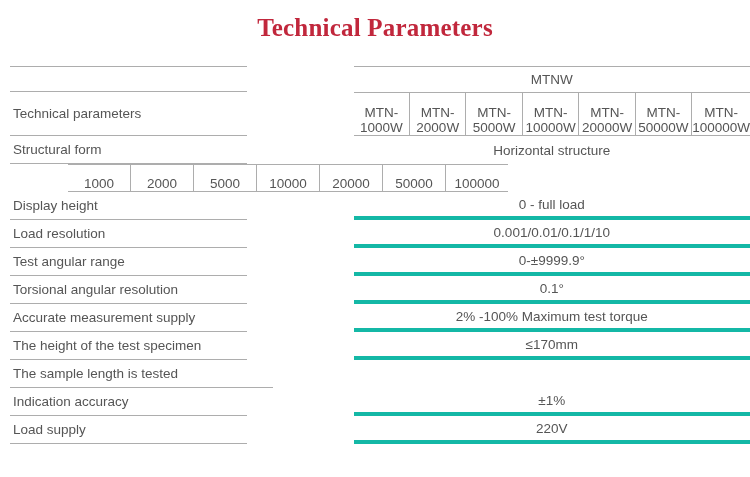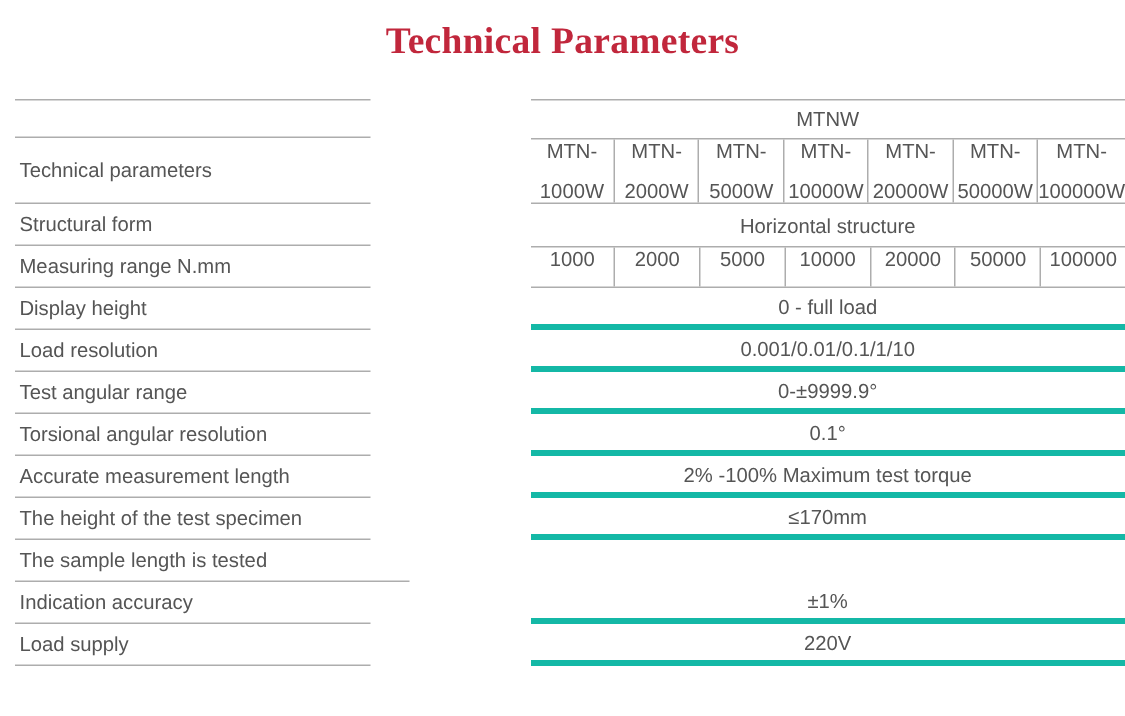--- a/index.html
+++ b/index.html
@@ -89,21 +89,21 @@
     border-top: 1px solid #adadad;
     border-bottom: 1px solid #adadad;
   }
   .sub-cell {
     flex: 1 1 0;
     box-sizing: border-box;
     border-right: 1px solid #adadad;
     display: flex;
     flex-direction: column;
     align-items: center;
-    justify-content: space-between;
+    justify-content: flex-end;
     font-size: 13.5px;
     color: #555555;
     line-height: 1.12;
     white-space: nowrap;
   }
   .sub-cell:last-child {
     border-right: none;
   }
   .sub-cell .ln {
     display: block;
@@ -162,21 +162,20 @@
     </div>
   </div>
 
   <div class="spec-row">
     <div class="label-cell h-std">Structural form</div>
     <div class="gap-cell"></div>
     <div class="value-cell h-std" style="border-bottom:none;">Horizontal structure</div>
   </div>
 
   <div class="spec-row">
-    <div class="label-cell h-std">Measuring range N.mm</div>
     <div class="gap-cell"></div>
     <div class="value-split h-std">
       <div class="sub-cell">1000</div>
       <div class="sub-cell">2000</div>
       <div class="sub-cell">5000</div>
       <div class="sub-cell">10000</div>
       <div class="sub-cell">20000</div>
       <div class="sub-cell">50000</div>
       <div class="sub-cell">100000</div>
     </div>
@@ -200,21 +199,21 @@
     <div class="value-cell h-std">0-±9999.9°</div>
   </div>
 
   <div class="spec-row">
     <div class="label-cell h-std">Torsional angular resolution</div>
     <div class="gap-cell"></div>
     <div class="value-cell h-std">0.1°</div>
   </div>
 
   <div class="spec-row">
-    <div class="label-cell h-std">Accurate measurement length</div>
+    <div class="label-cell h-std">Accurate measurement supply</div>
     <div class="gap-cell"></div>
     <div class="value-cell h-std">2% -100% Maximum test torque</div>
   </div>
 
   <div class="spec-row">
     <div class="label-cell h-std">The height of the test specimen</div>
     <div class="gap-cell"></div>
     <div class="value-cell h-std">≤170mm</div>
   </div>
 

